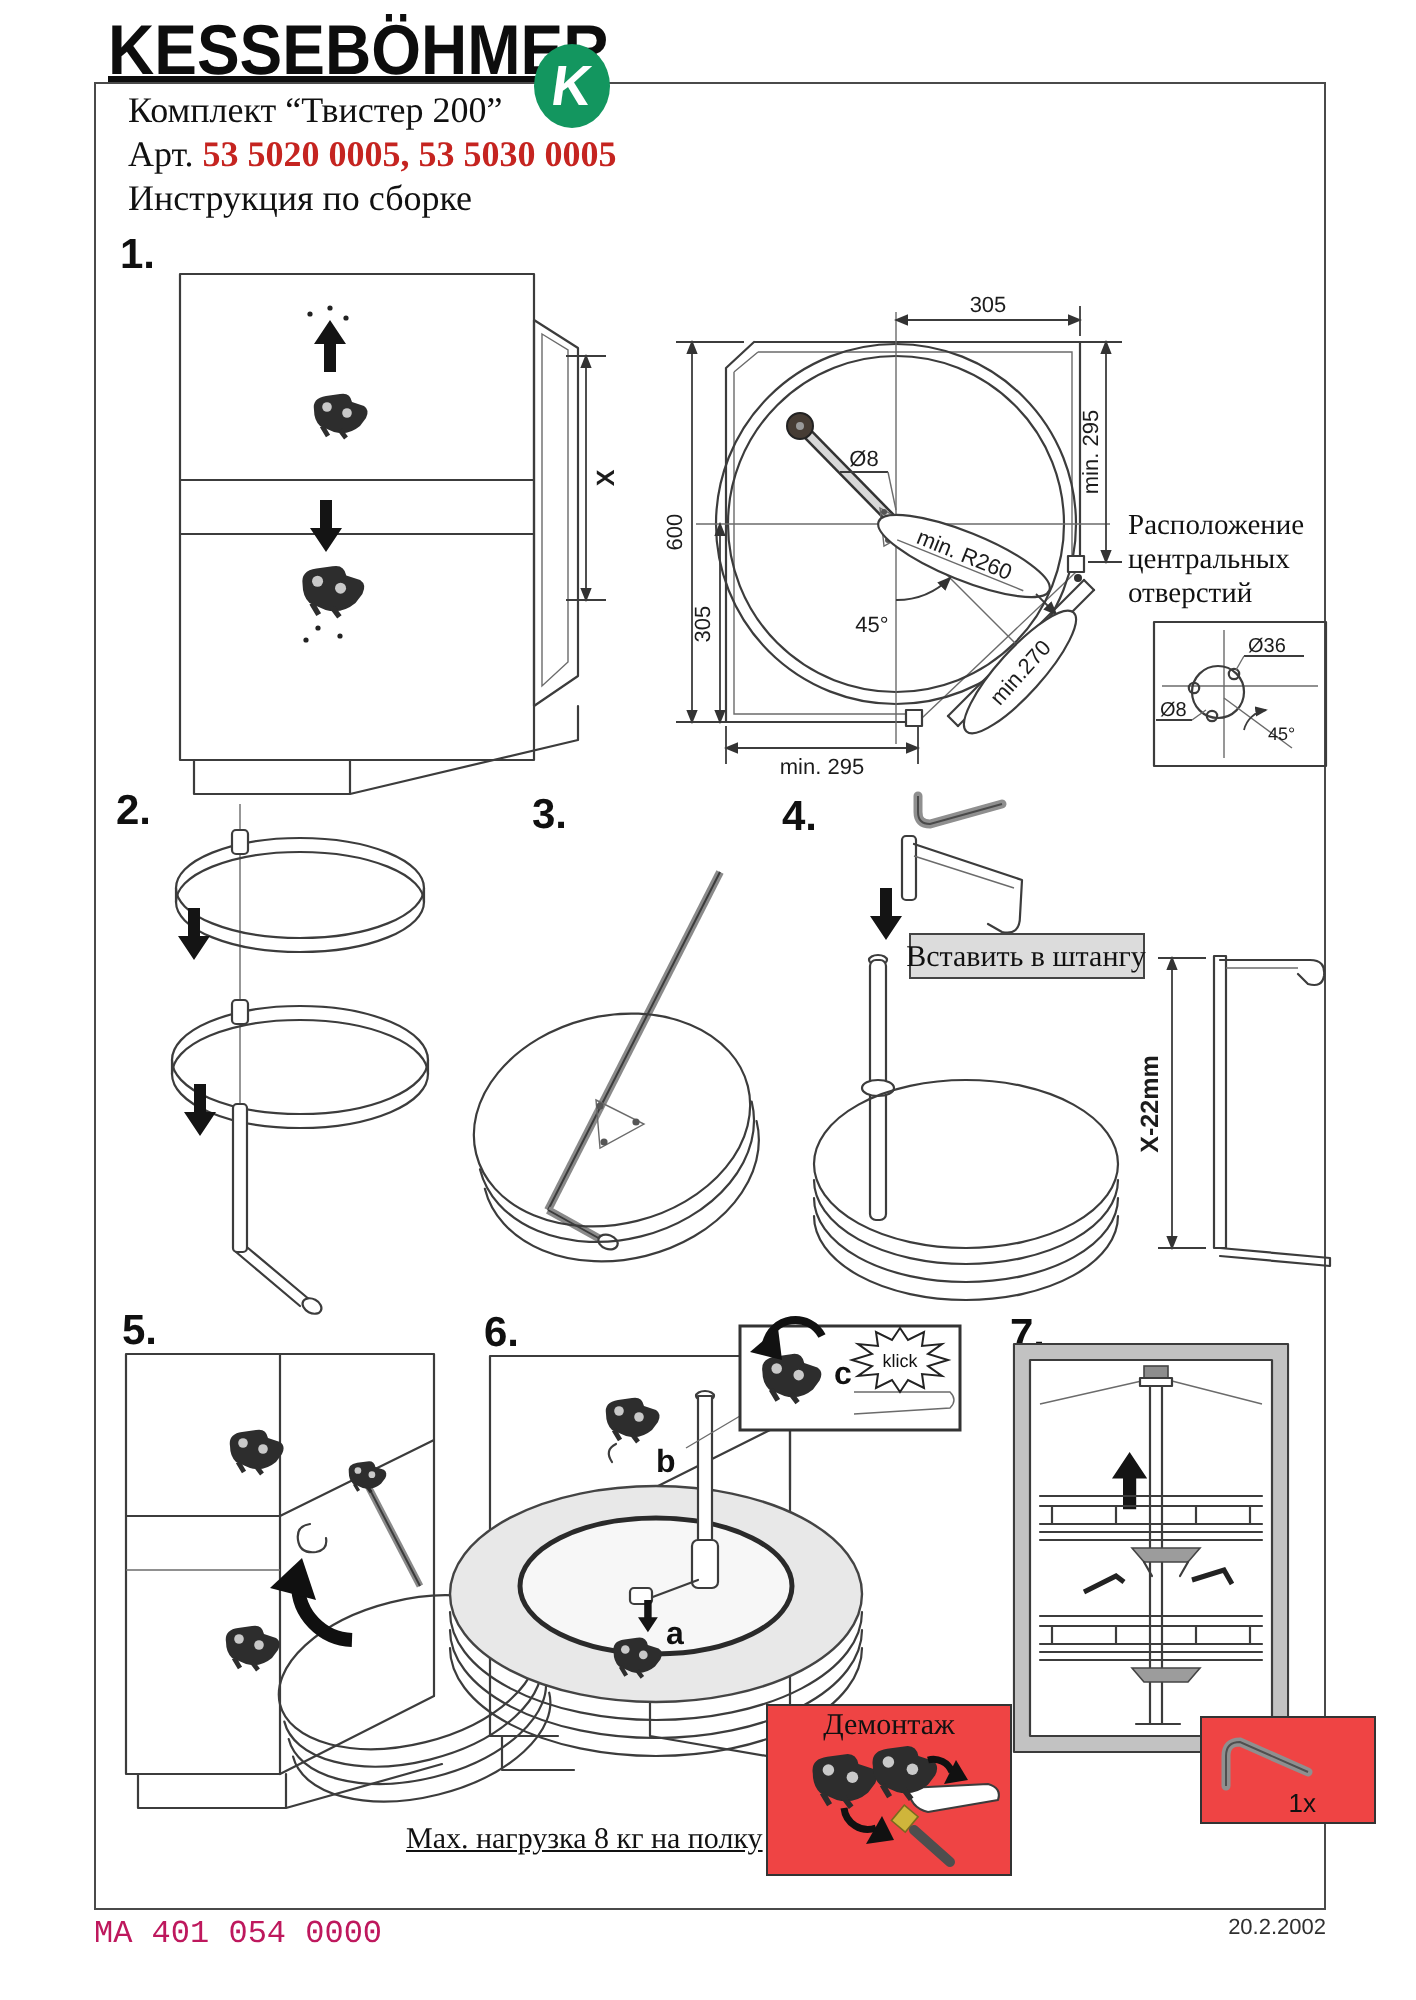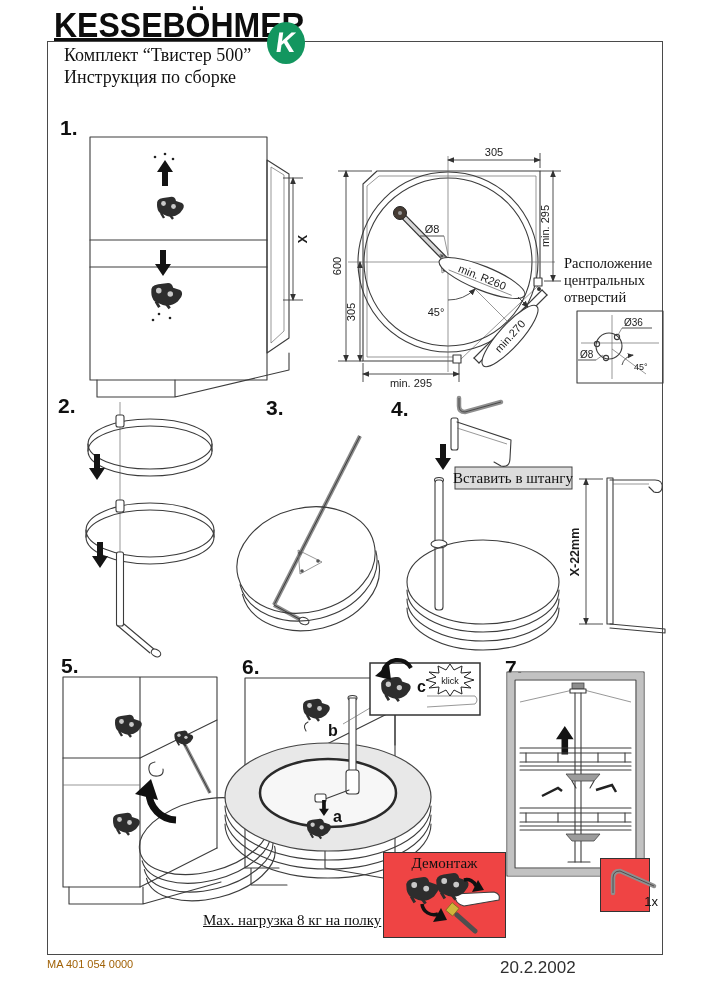--- a/index.html
+++ b/index.html
@@ -21,22 +21,22 @@
   .titleblock .red { color:#c52420; font-weight:bold; }
 
   .stepnum { font-family:"Liberation Sans", sans-serif; font-weight:700; font-size:21px; color:#101010; }
 
   .note-text { left:564px; top:255px; width:106px; text-align:left; font-size:14.5px; line-height:17px; }
   .maxload { left:203px; top:912px; width:185px; font-size:15px;text-decoration:underline; }
 
   .boxed { border:1.2px solid #333; background:#ef4444; }
   .demontage-title { text-align:center; font-size:15px; padding-top:2px; }
 
-  .footer-left  { left:47px; top:958px; font-family:Liberation Sans, sans-serif; font-size:11px; color:#a16207; }
-  .footer-right { left:500px; top:958px; width:163px; text-align:left; font-family:"Liberation Sans", sans-serif; font-size:17px; color:#2f2f2f; }
+  .footer-left  { left:47px; top:958px; font-family:Liberation Mono, monospace; font-size:16px; color:#be185d; }
+  .footer-right { left:500px; top:958px; width:163px; text-align:right; font-family:"Liberation Sans", sans-serif; font-size:11px; color:#2f2f2f; }
 
   svg .ln   { stroke:#3c3c3c; stroke-width:1.1; fill:none; stroke-linejoin:round; stroke-linecap:round; }
   svg .lnf  { stroke:#3c3c3c; stroke-width:1.1; fill:#fff; stroke-linejoin:round; }
   svg .thin { stroke:#6b6b6b; stroke-width:0.7; fill:none; }
   svg .dim  { stroke:#3c3c3c; stroke-width:0.9; fill:none; }
   svg text.dtxt { font-family:"Liberation Sans", sans-serif; font-size:11px; fill:#1c1c1c; }
   svg text.dtxt-b { font-family:"Liberation Sans", sans-serif; font-size:12.5px; font-weight:bold; fill:#1c1c1c; }
   svg text.abc { font-family:"Liberation Sans", sans-serif; font-size:16px; font-weight:bold; fill:#111; }
   svg text.serif15 { font-family:"Liberation Serif", serif; font-size:15px; fill:#111; }
 </style>
@@ -62,21 +62,22 @@
 
 <div class="abs frame"></div>
 
 <div class="abs brand">KESSEBÖHMER</div>
 <div class="abs brand-rule"></div>
 <div class="abs logo">
   <span>K</span>
 </div>
 
 <div class="abs titleblock">
-  <div>Комплект “Твистер 500”</div>
+  <div>Комплект “Твистер 200”</div>
+  <div><span>Арт. </span><span class="red">53 5020 0005, 53 5030 0005</span></div>
   <div>Инструкция по сборке</div>
 </div>
 
 <div class="abs stepnum" style="left:60px;top:116px">1.</div>
 <div class="abs stepnum" style="left:58px;top:394px">2.</div>
 <div class="abs stepnum" style="left:266px;top:396px">3.</div>
 <div class="abs stepnum" style="left:391px;top:397px">4.</div>
 <div class="abs stepnum" style="left:61px;top:654px">5.</div>
 <div class="abs stepnum" style="left:242px;top:655px">6.</div>
 <div class="abs stepnum" style="left:505px;top:656px">7.</div>
@@ -370,21 +371,21 @@
     <use href="#g-clamp" transform="translate(50,0) scale(1.2)"></use>
     <path d="M38,32 A12,12 0 0 0 54,42" stroke="#111" stroke-width="3.5" fill="none"></path>
     <polygon points="57,36 49,50 63,48" fill="#111"></polygon>
     <path d="M80,8 A10,10 0 0 1 92,14" stroke="#111" stroke-width="3.5" fill="none"></path>
     <polygon points="94,8 88,20 100,18" fill="#111"></polygon>
     <rect x="64" y="32" width="9" height="10" transform="rotate(40,68,37)" fill="#cfb53b" stroke="#7a6a1f" stroke-width="0.8"></rect>
     <line x1="73" y1="43" x2="91" y2="59" stroke="#4e4e4e" stroke-width="5" stroke-linecap="round"></line>
   </svg>
 </div>
 
-<div class="abs boxed" style="left:600px;top:858px;width:50px;height:54px">
+<div class="abs boxed" style="left:600px;top:858px;width:88px;height:54px">
   <svg width="63" height="51" viewBox="0 0 63 51">
     <path d="M12,34 L12,19 Q12,12 19,12 L53,27" stroke="#8f8f8f" stroke-width="4.5" fill="none" stroke-linecap="round"></path>
     <path d="M12,34 L12,19 Q12,12 19,12 L53,27" stroke="#4f4f4f" stroke-width="1" fill="none"></path>
     <text x="57" y="47" text-anchor="end" style="font-family:'Liberation Sans',sans-serif;font-size:13px;fill:#111">1x</text>
   </svg>
 </div>
 
 <div class="abs footer-left">MA 401 054 0000</div>
 <div class="abs footer-right">20.2.2002</div>
 

